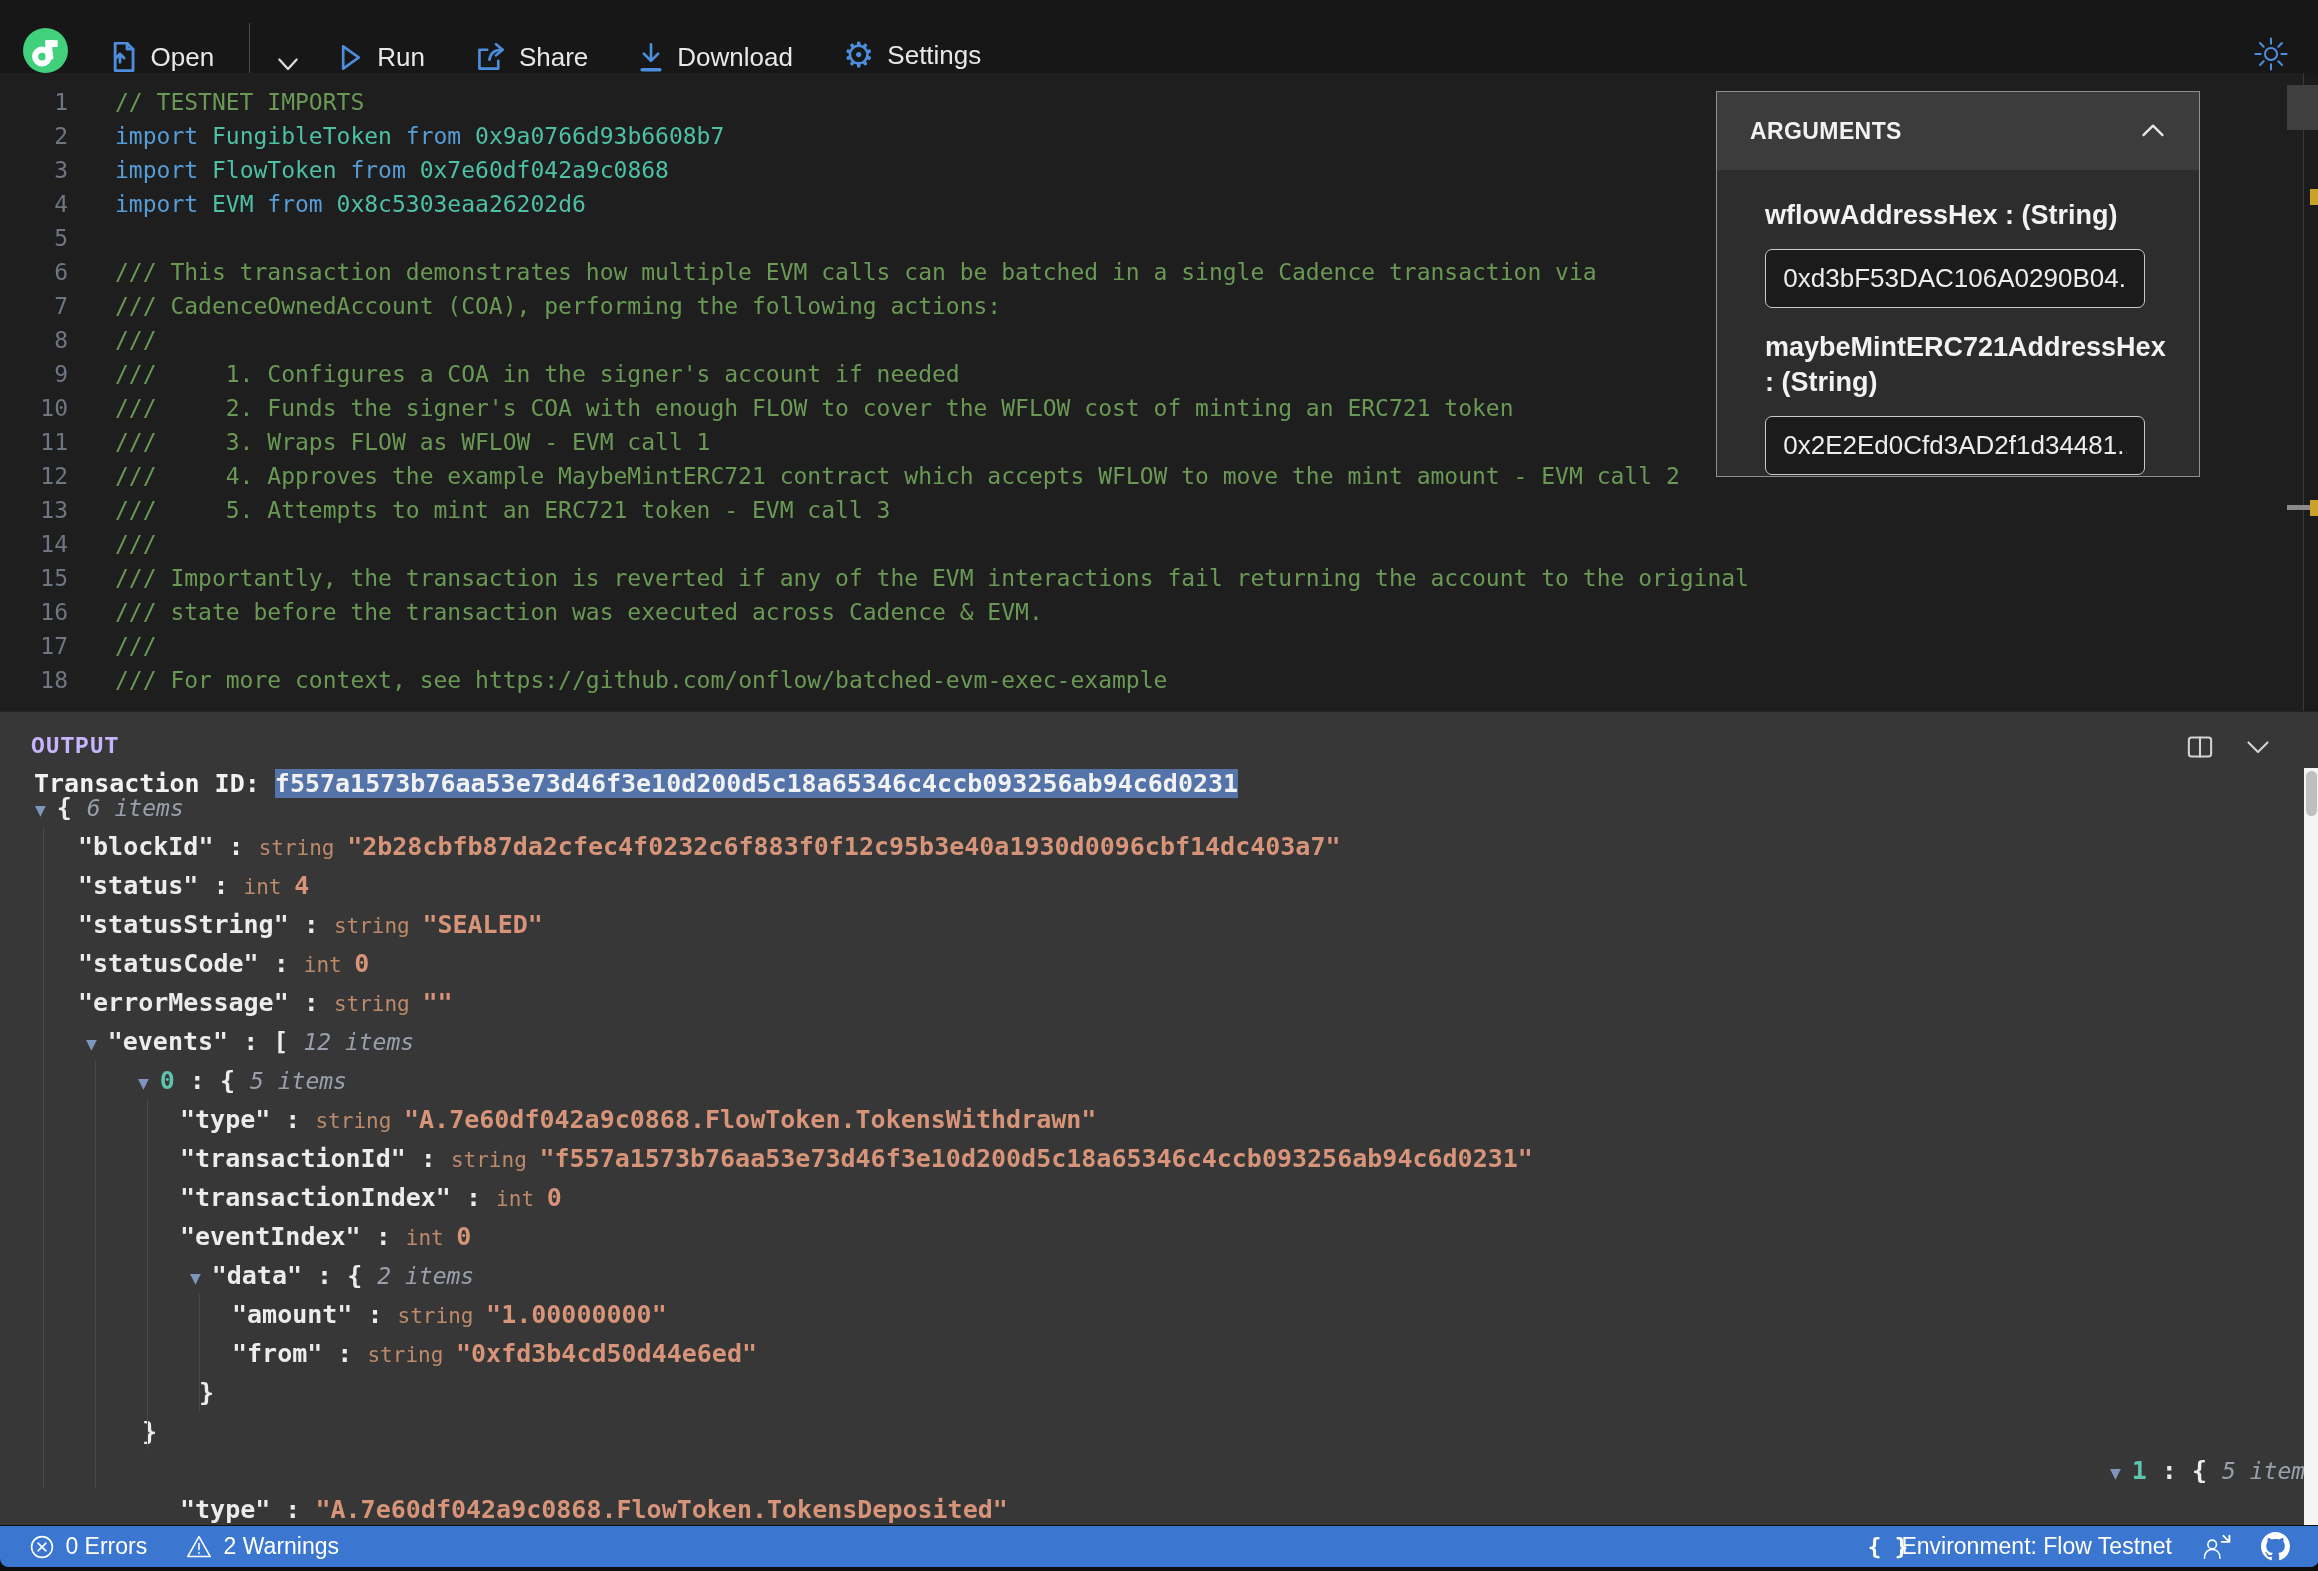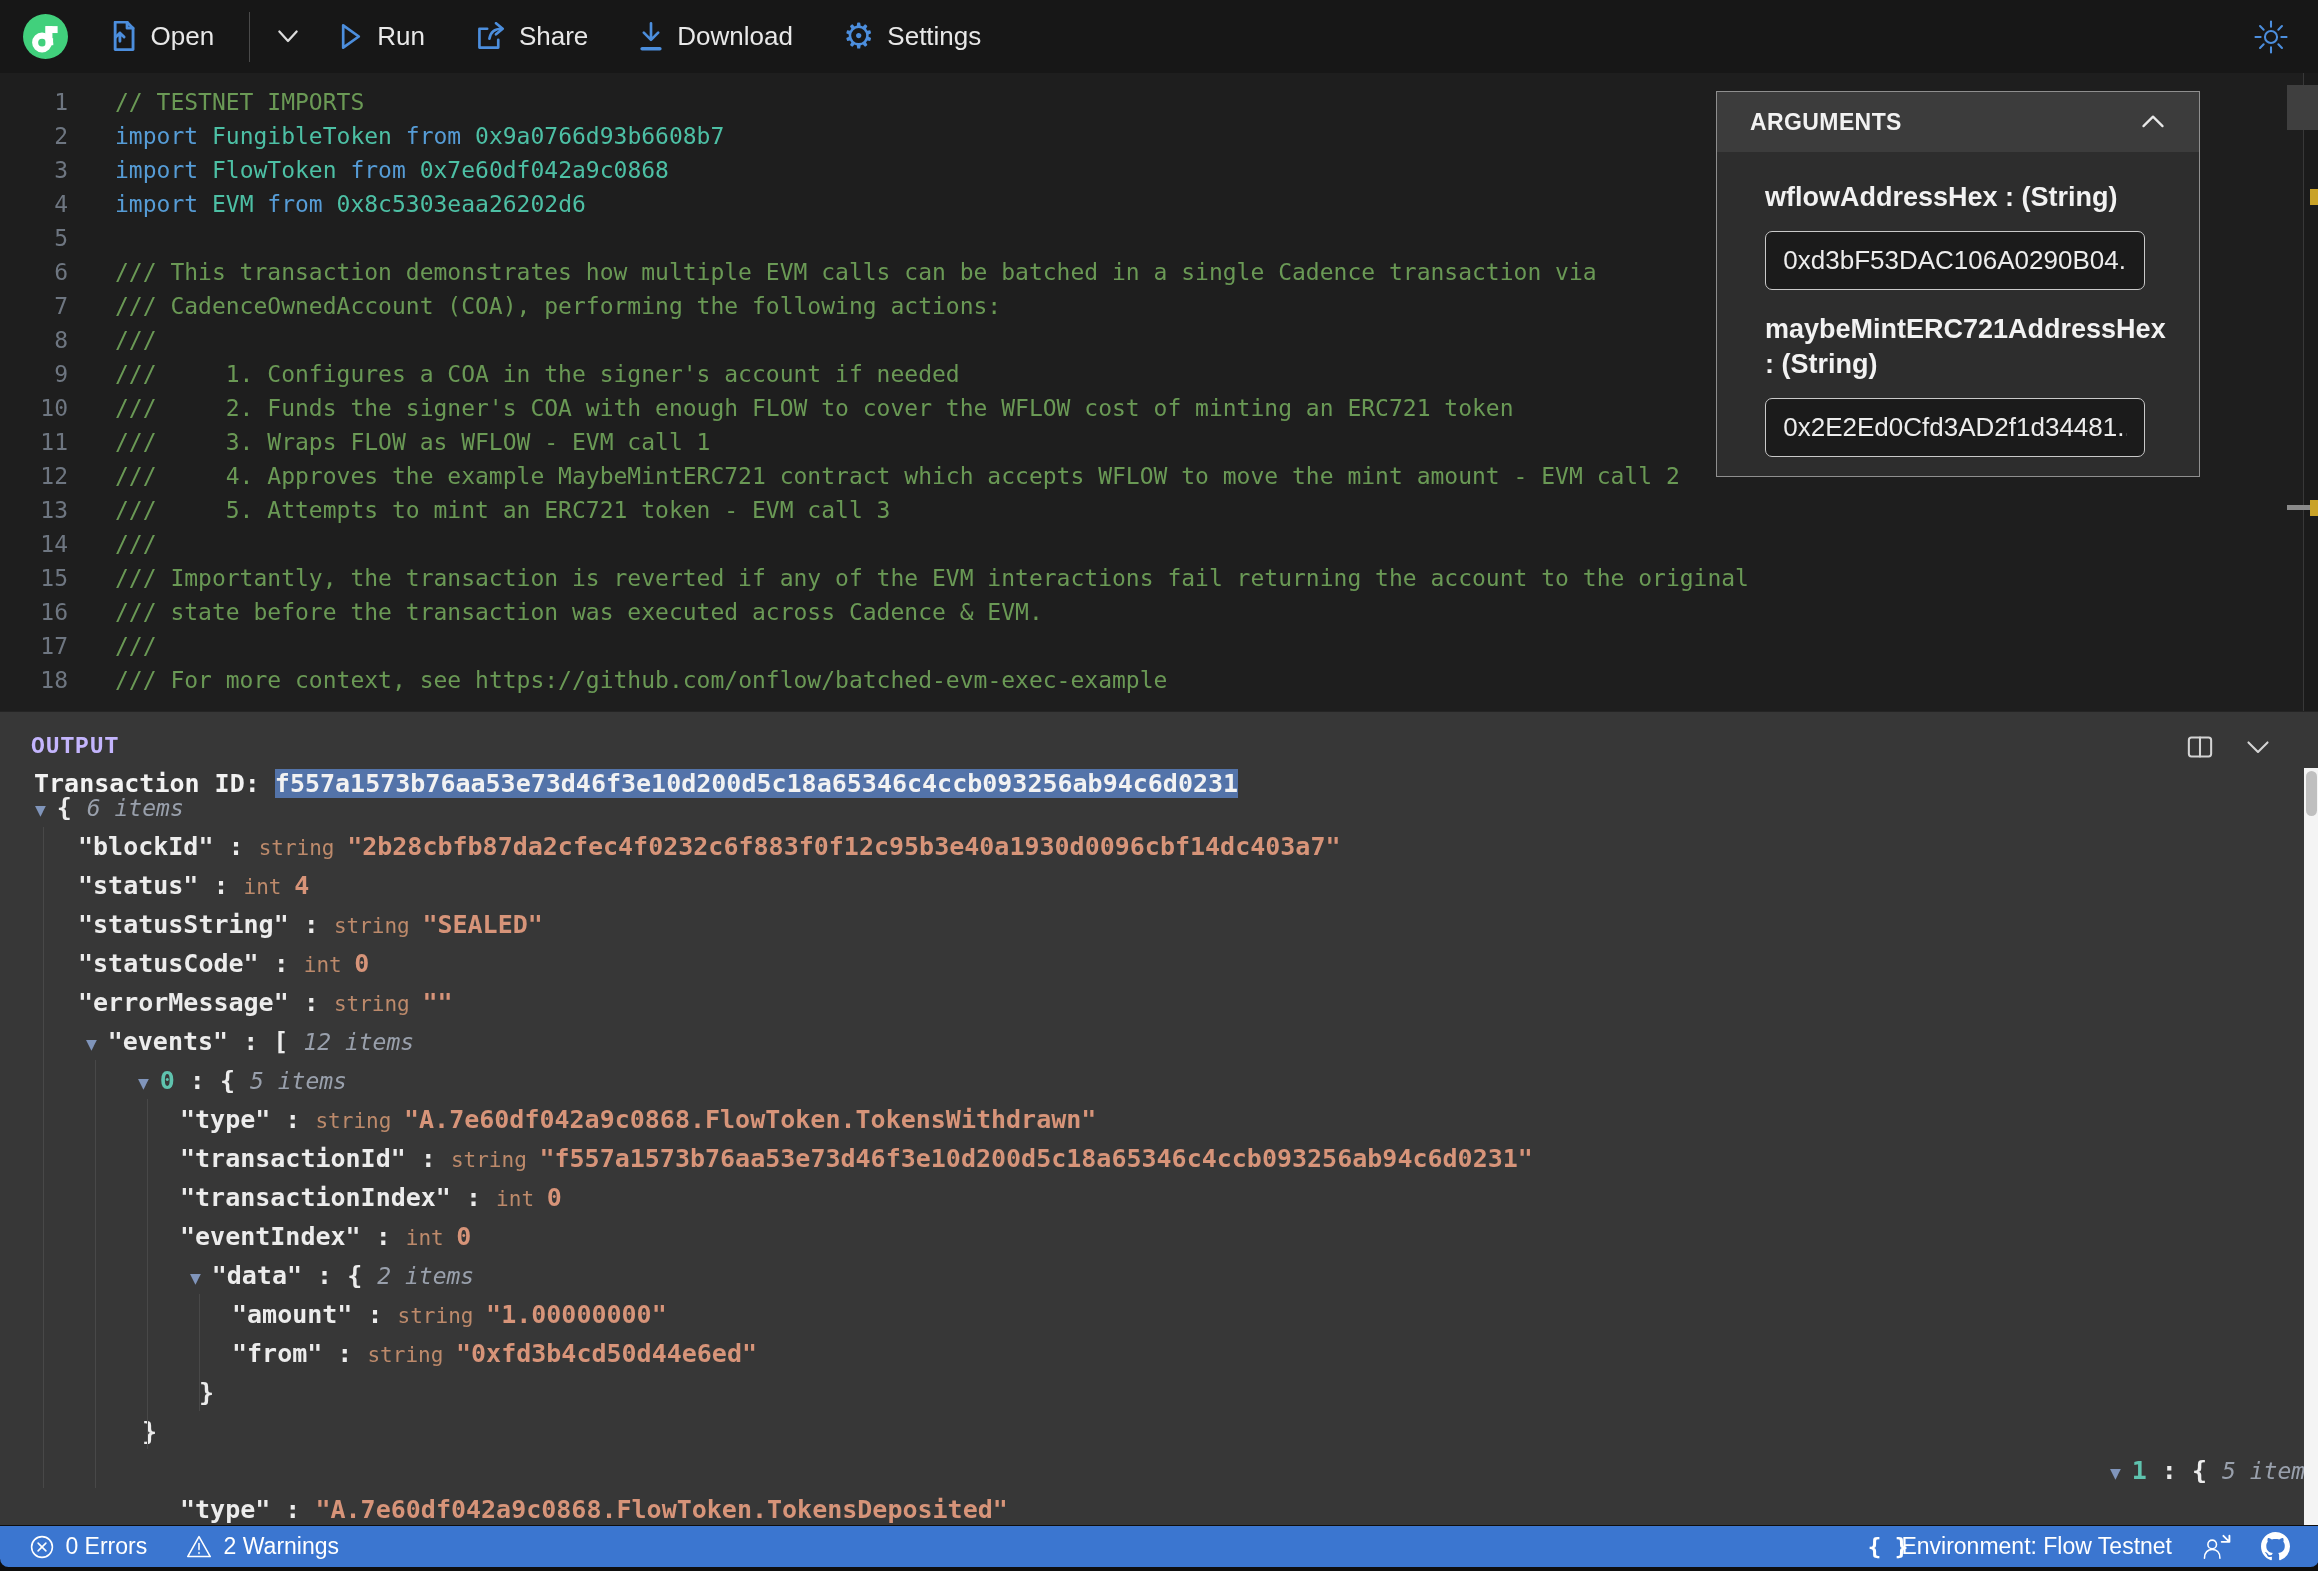--- a/index.html
+++ b/index.html
@@ -1,21 +1,21 @@
 <!DOCTYPE html>
 <html style="font-size:14px"><head>
 <meta charset="utf-8">
 <style>
   * { margin:0; padding:0; box-sizing:border-box; }
   html,body { background:#0e0e0e; }
   body { width:2319px; height:1572px; position:relative; font-family:"Liberation Sans", sans-serif; }
 
   
   .topbar { position:absolute; top:0; left:0; right:0; height:73px; background:#171717;
-            display:flex; align-items:center; padding-left:22.5px; }
+            display:flex; align-items:flex-end; padding-left:22.5px; }
   .logo { width:45px; height:45px; margin-right:41px; flex:none; }
   .tb-btn { display:flex; align-items:center; gap:13px; color:#e8e8e8; font-size:26px; margin-right:50px; cursor:pointer; }
   .tb-ico { stroke:#4c8edd; fill:none; stroke-width:2.4; stroke-linecap:round; stroke-linejoin:round; }
   .tb-divider { width:1.7px; height:50px; background:#4a4a4a; margin:0 24px 0 -15.6px; }
   .tb-chevron { margin-right:36px; cursor:pointer; display:flex; align-items:center; }
   .gear-glyph { color:#4c8edd; font-size:35px; line-height:1; font-family:"DejaVu Sans", sans-serif; }
   .sun { margin-left:auto; margin-right:29px; cursor:pointer; display:flex; }
 
   
   .editor { position:absolute; top:73px; left:0; right:0; height:639px; background:#1e1e1e; overflow:hidden; }
@@ -29,21 +29,21 @@
 
   
   .ed-lane { position:absolute; top:0; right:0; width:15.6px; height:100%; border-left:0.9px solid #383838; background:#1b1b1b; }
   .ed-thumb { position:absolute; top:12px; right:0; width:32px; height:45px; background:#3f3f3f; }
   .warn-marker { position:absolute; right:0; width:8.6px; height:16.4px; background:#c9a227; }
   .cursor-line { position:absolute; right:3.5px; width:28.5px; height:5.2px; background:#8a8a8a; }
 
   
   .args { position:absolute; left:1716px; top:18px; width:484px; height:386px; background:#2d2d2d;
           border:0.9px solid #8f8f8f; }
-  .args-head { height:60px; background:#3c3c3c; display:flex; align-items:center; justify-content:space-between;
+  .args-head { height:78px; background:#3c3c3c; display:flex; align-items:center; justify-content:space-between;
                padding:0 33px 0 33px; }
   .args-title { color:#f2f2f2; font-size:23px; font-weight:700; letter-spacing:0.4px; }
   .args-body { padding:28px 48px 0 48px; }
   .arg-label { color:#f2f2f2; font-size:27px; font-weight:600; line-height:35px; margin-bottom:15.6px; }
   .arg-input { width:380px; height:59px; background:#1b1b1b; border:1.7px solid #c9c9c9; border-radius:7px;
                color:#ededed; font-size:26px; font-family:"Liberation Sans", sans-serif; padding:0 17.3px; outline:none; }
   .arg-field { margin-bottom:22.5px; }
 
   
   .output { position:absolute; top:711px; left:0; right:0; height:814px; background:#373737;

